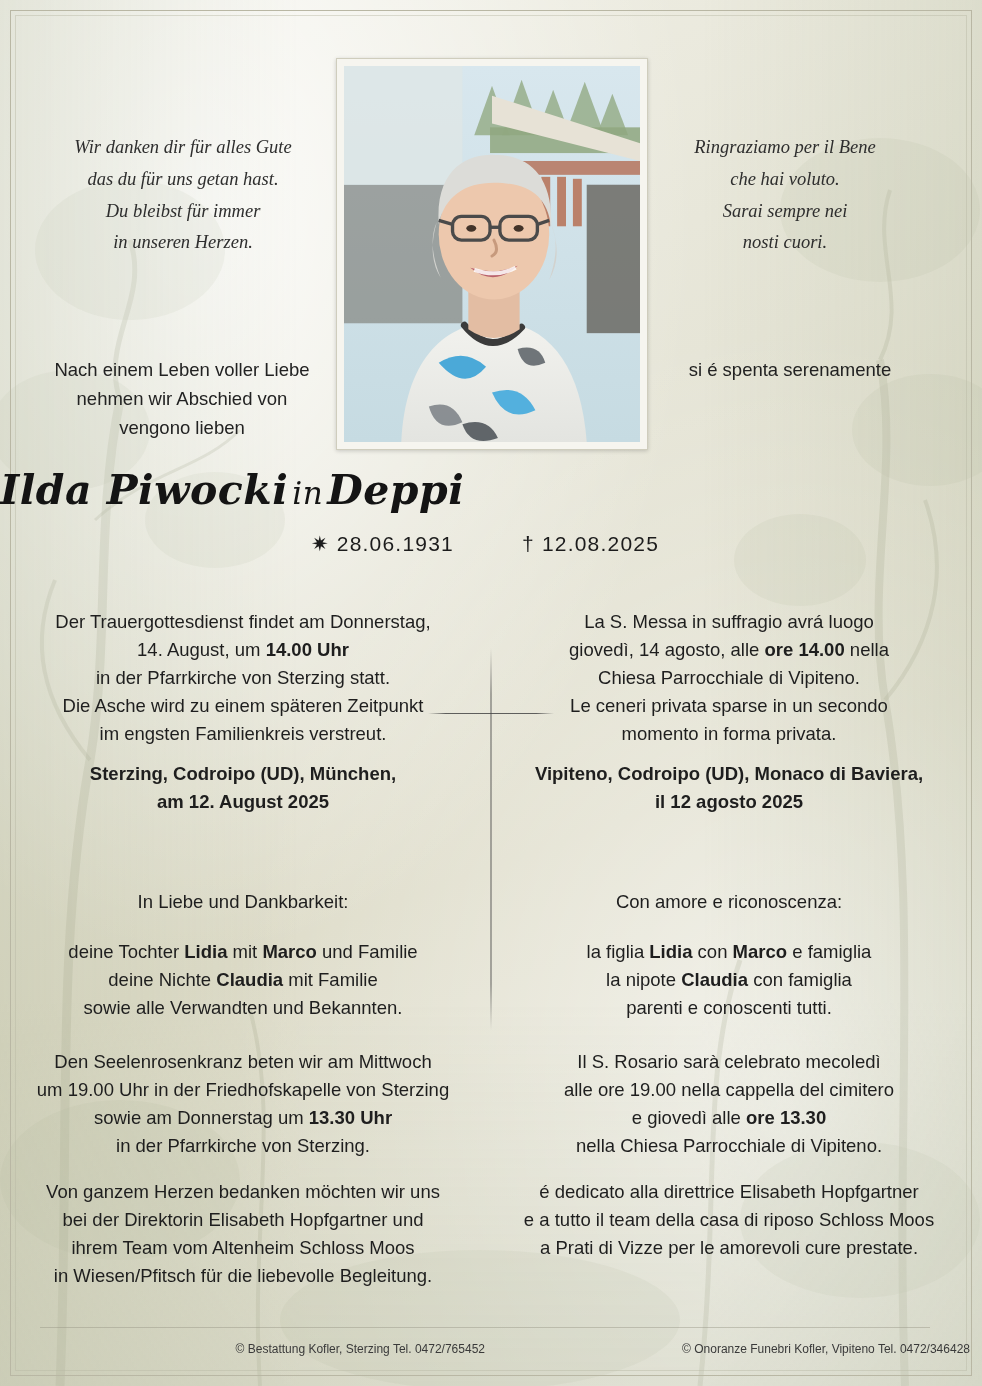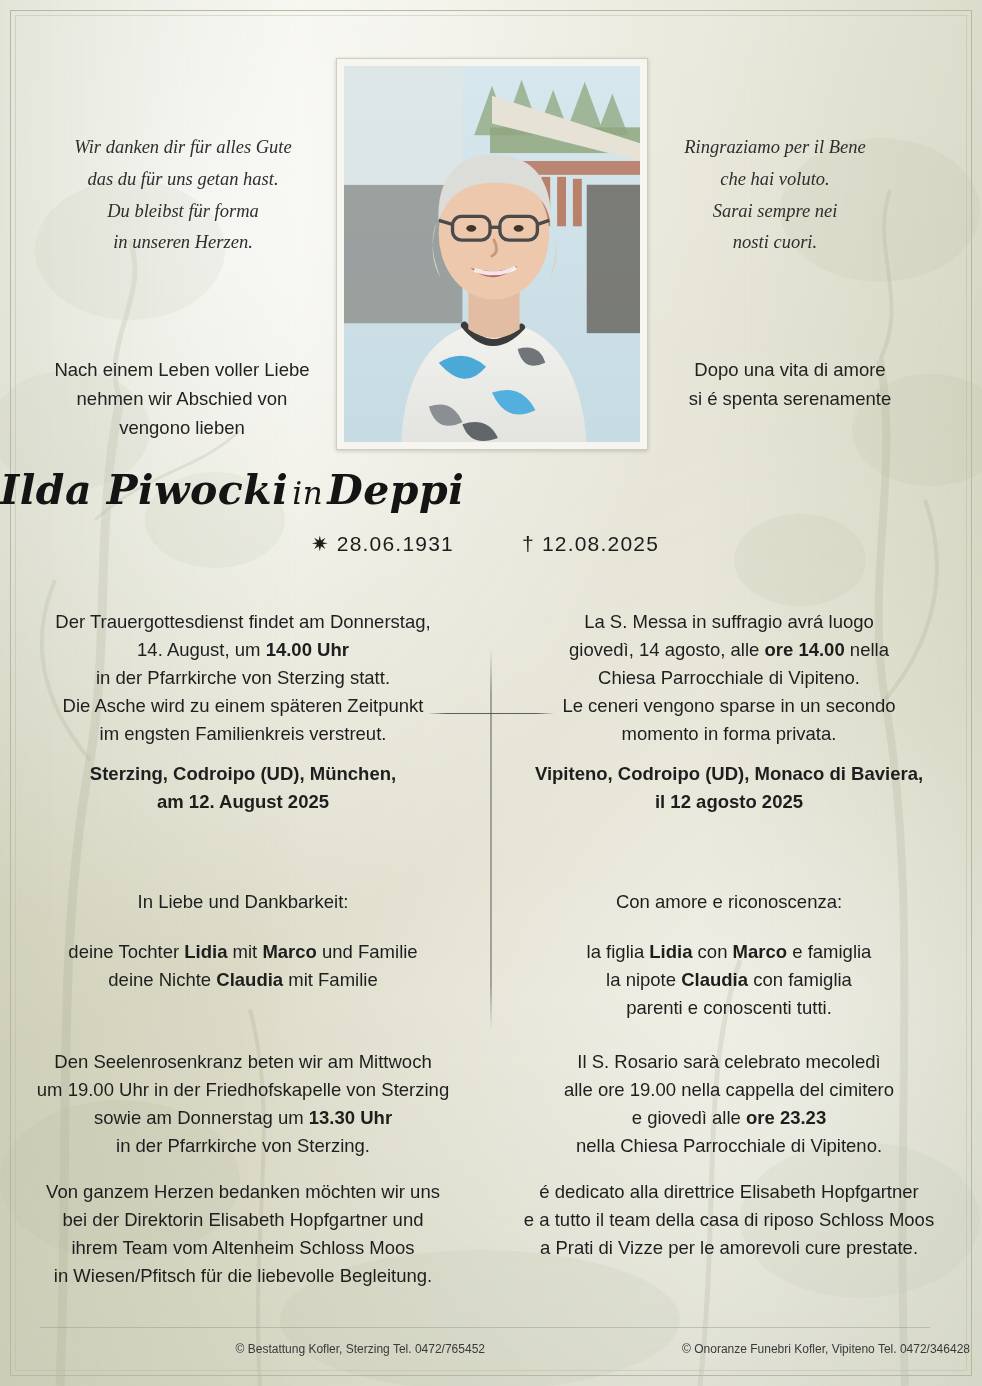--- a/index.html
+++ b/index.html
@@ -82,21 +82,21 @@
     top: 132px;
     width: 290px;
     font-family: "Liberation Serif", serif;
     font-style: italic;
     font-size: 18.5px;
     line-height: 1.72;
     color: #2e2e2e;
     text-align: center;
   }
   .verse.left  { left: 38px; }
-  .verse.right { right: 50px; }
+  .verse.right { right: 40px; }
 
   
   .farewell {
     position: absolute;
     top: 355px;
     width: 300px;
     font-size: 18.5px;
     line-height: 1.58;
     color: #222;
     text-align: center;
@@ -322,37 +322,36 @@
           <path d="M152 176 q6 12 -2 16" stroke="#c79a7d" stroke-width="3" fill="none" stroke-linecap="round"></path>
           <path d="M128 204 q24 20 48 -2 q-24 10 -48 2z" fill="#b9606a"></path>
           <path d="M132 206 q22 8 42 -2" stroke="#fff" stroke-width="4" fill="none" opacity="0.85"></path>
         </svg>
       </div>
     </div>
 
     <div class="verse left">
       <div>Wir danken dir für alles Gute</div>
       <div>das du für uns getan hast.</div>
-      <div>Du bleibst für forma</div>
+      <div>Du bleibst für immer</div>
       <div>in unseren Herzen.</div>
     </div>
     <div class="verse right">
       <div>Ringraziamo per il Bene</div>
       <div>che hai voluto.</div>
       <div>Sarai sempre nei</div>
       <div>nosti cuori.</div>
     </div>
 
     <div class="farewell left">
       <div>Nach einem Leben voller Liebe</div>
       <div>nehmen wir Abschied von</div>
       <div>vengono lieben</div>
     </div>
     <div class="farewell right">
-      <div>Dopo una vita di amore</div>
       <div>si é spenta serenamente</div>
     </div>
 
     <div class="name">
       <span>Ilda Piwocki</span><span class="in">in</span><span>Deppi</span>
     </div>
 
     <div class="dates">
       <span>✷</span>
       <span>28.06.1931</span>
@@ -368,57 +367,58 @@
       <div>Der Trauergottesdienst findet am Donnerstag,</div>
       <div>14. August, um <b>14.00 Uhr</b></div>
       <div>in der Pfarrkirche von Sterzing statt.</div>
       <div>Die Asche wird zu einem späteren Zeitpunkt</div>
       <div>im engsten Familienkreis verstreut.</div>
     </div>
     <div class="col right r1">
       <div>La S. Messa in suffragio avrá luogo</div>
       <div>giovedì, 14 agosto, alle <b>ore 14.00</b> nella</div>
       <div>Chiesa Parrocchiale di Vipiteno.</div>
-      <div>Le ceneri vengono sparse in un secondo</div>
+      <div>Le ceneri privata sparse in un secondo</div>
       <div>momento in forma privata.</div>
     </div>
 
     <div class="col left r2">
       <div><b>Sterzing, Codroipo (UD), München,</b></div>
       <div><b>am 12. August 2025</b></div>
     </div>
     <div class="col right r2">
       <div><b>Vipiteno, Codroipo (UD), Monaco di Baviera,</b></div>
       <div><b>il 12 agosto 2025</b></div>
     </div>
 
     <div class="col left r3">
       <div>In Liebe und Dankbarkeit:</div>
       <div style="height:22px"></div>
       <div>deine Tochter <b>Lidia</b> mit <b>Marco</b> und Familie</div>
       <div>deine Nichte <b>Claudia</b> mit Familie</div>
+      <div>sowie alle Verwandten und Bekannten.</div>
     </div>
     <div class="col right r3">
       <div>Con amore e riconoscenza:</div>
       <div style="height:22px"></div>
       <div>la figlia <b>Lidia</b> con <b>Marco</b> e famiglia</div>
       <div>la nipote <b>Claudia</b> con famiglia</div>
       <div>parenti e conoscenti tutti.</div>
     </div>
 
     <div class="col left r4">
       <div>Den Seelenrosenkranz beten wir am Mittwoch</div>
       <div>um 19.00 Uhr in der Friedhofskapelle von Sterzing</div>
       <div>sowie am Donnerstag um <b>13.30 Uhr</b></div>
       <div>in der Pfarrkirche von Sterzing.</div>
     </div>
     <div class="col right r4">
       <div>Il S. Rosario sarà celebrato mecoledì</div>
       <div>alle ore 19.00 nella cappella del cimitero</div>
-      <div>e giovedì alle <b>ore 23.23</b></div>
+      <div>e giovedì alle <b>ore 13.30</b></div>
       <div>nella Chiesa Parrocchiale di Vipiteno.</div>
     </div>
 
     <div class="col left r5">
       <div>Von ganzem Herzen bedanken möchten wir uns</div>
       <div>bei der Direktorin Elisabeth Hopfgartner und</div>
       <div>ihrem Team vom Altenheim Schloss Moos</div>
       <div>in Wiesen/Pfitsch für die liebevolle Begleitung.</div>
     </div>
     <div class="col right r5">

